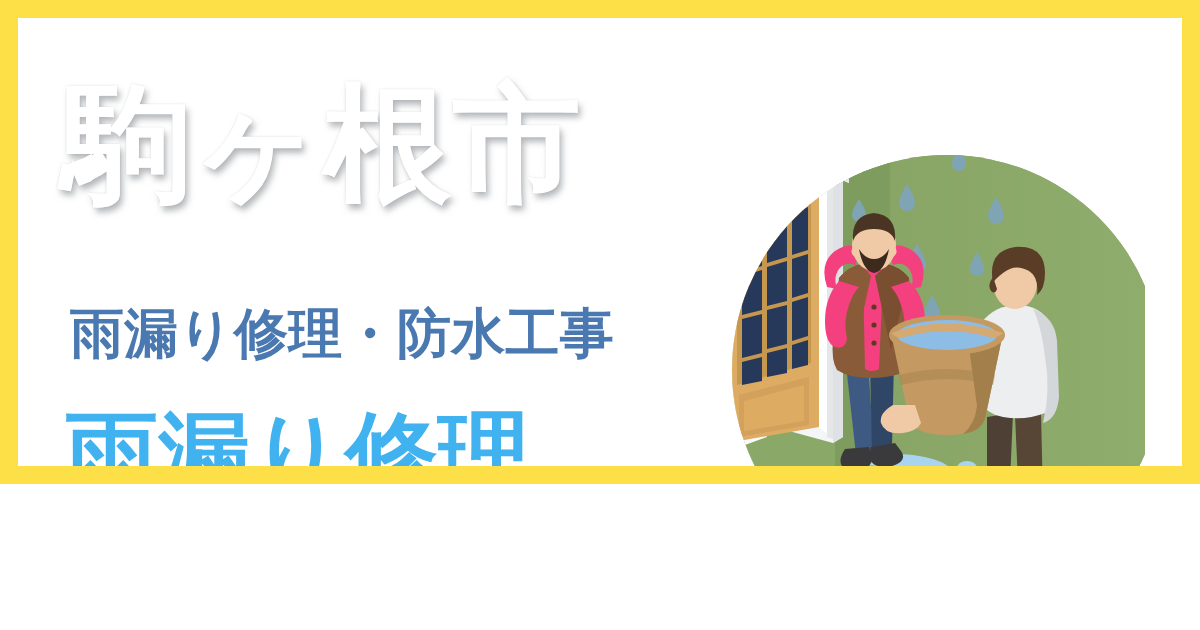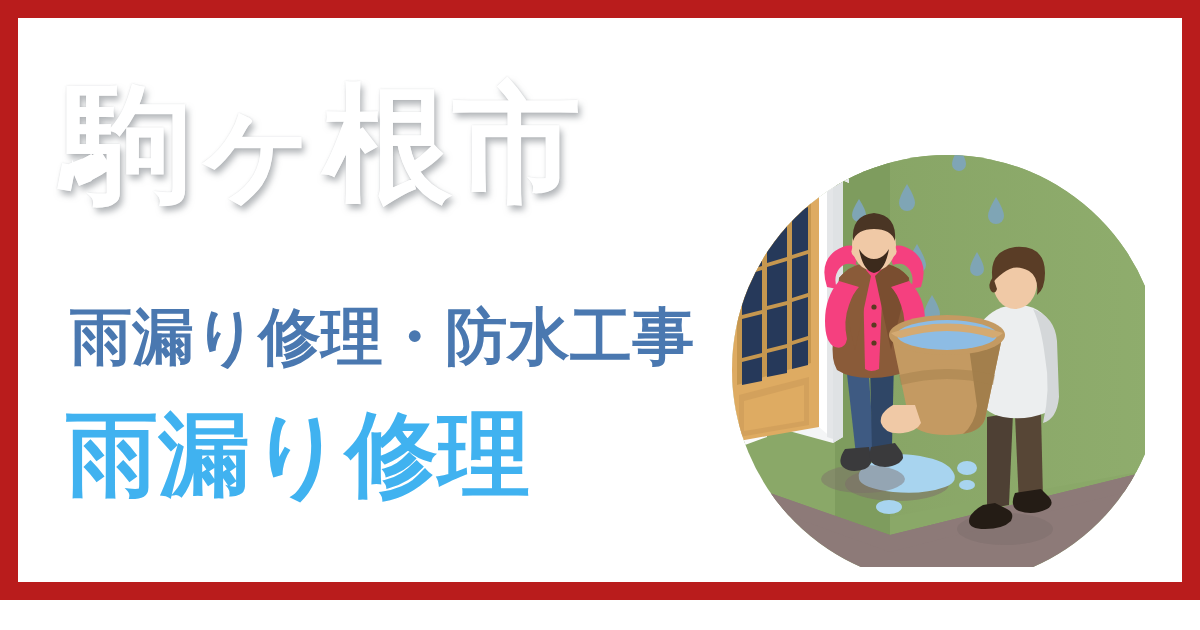--- a/index.html
+++ b/index.html
@@ -8,23 +8,23 @@
     padding: 0;
     background: #ffffff;
   }
   body {
     font-family: "Liberation Sans", "DejaVu Sans", sans-serif;
   }
 
   .banner {
     position: relative;
     width: 1200px;
-    height: 600px;
+    height: 484px;
     box-sizing: border-box;
-    background: #b91c1c;
+    background: #fde047;
     padding: 18px;
     overflow: hidden;
   }
 
   .banner-inner {
     position: relative;
     width: 100%;
     height: 100%;
     background: #ffffff;
     overflow: hidden;
@@ -66,21 +66,21 @@
     text-shadow:
       3px 5px 6px rgba(120,125,132,0.55),
       0 0 2px rgba(150,155,162,0.45);
     -webkit-text-stroke: 0.5px rgba(255,255,255,0.9);
   }
 
   .title-sub {
     position: absolute;
     left: 52px;
     top: 288px;
-    font-size: 62px;
+    font-size: 54px;
     line-height: 1.0;
     font-weight: 700;
     color: #4a78b0;
     letter-spacing: 0.005em;
     white-space: nowrap;
   }
 
   .title-accent {
     position: absolute;
     left: 48px;

